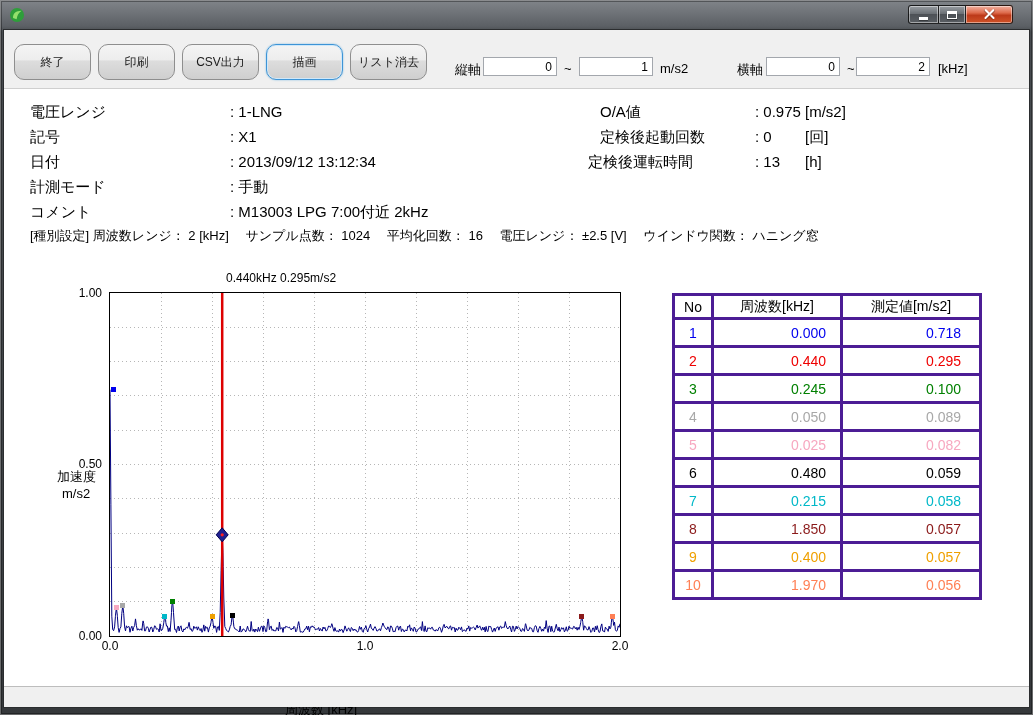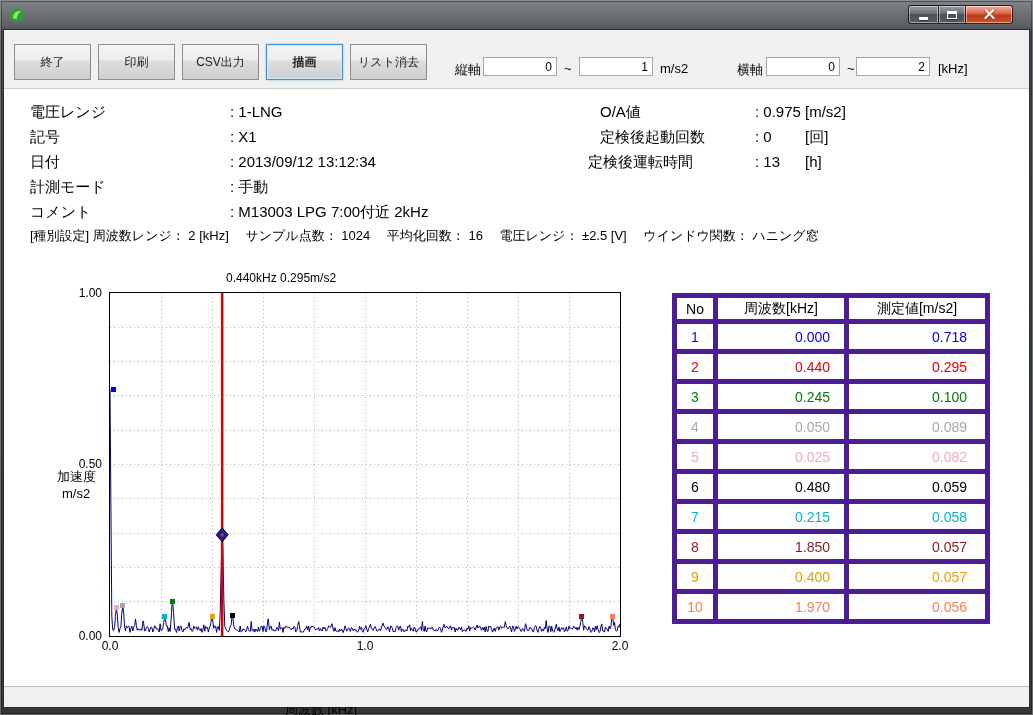--- a/index.html
+++ b/index.html
@@ -45,28 +45,27 @@
   .close-glyph::after{transform:rotate(-45deg);}
   
   .client{
     position:absolute;left:4px;top:30px;width:1025px;height:677px;background:#f0f0f0;
     box-shadow:0 0 0 1px #2b2d2f;
   }
   
   .tb-btn{
     position:absolute;top:14px;height:36px;width:77px;box-sizing:border-box;
     display:flex;align-items:center;justify-content:center;
-    font-size:12px;color:#1a1a1a;border:1px solid #8e8e8e;border-radius:0;
+    font-size:12px;color:#1a1a1a;border:1px solid #8e8e8e;border-radius:10px;
     background:linear-gradient(180deg,#f4f4f4 0%,#ededed 45%,#dddddd 46%,#cfcfcf 100%);
     cursor:default;
   }
   .tb-btn.focused{
     border-color:#3d94d6;
     box-shadow:inset 0 0 0 1px #cfe8fa,0 0 2px #7ab8e0;
-    font-weight:bold;
   }
   .tb-label{position:absolute;top:31px;font-size:13px;color:#000;white-space:nowrap;}
   .num-input{
     position:absolute;top:27px;width:74px;height:19px;box-sizing:border-box;
     border:1px solid #a3a7ad;background:#fff;font-size:12px;text-align:right;
     padding:0 4px;font-family:"Liberation Sans","DejaVu Sans",sans-serif;
   }
   
   .panel{
     position:absolute;left:0;top:58px;width:1025px;height:598px;background:#ffffff;
@@ -78,21 +77,21 @@
   .plot-box{position:absolute;left:105px;top:203px;width:510px;height:343px;border:1px solid #000;background:#fff;}
   .ytick{position:absolute;left:50px;width:48px;text-align:right;font-size:12px;color:#000;}
   .xtick{position:absolute;top:550px;width:40px;text-align:center;font-size:12px;color:#000;}
   .axis-title{position:absolute;font-size:13px;color:#000;white-space:nowrap;margin-top:44px;}
   .grid{stroke:#b6b6b6;stroke-width:1;stroke-dasharray:1,3;shape-rendering:crispEdges;}
   
   .peak-table{
     position:absolute;left:668px;top:204px;border-collapse:collapse;background:#fff;
     font-size:14px;table-layout:fixed;
   }
-  .peak-table th,.peak-table td{border:5px solid #4c1d95;padding:0;}
+  .peak-table th,.peak-table td{border:3px solid #4c1d95;padding:0;}
   .peak-table th{height:21px;font-weight:normal;color:#000;padding:0 5px;}
   .peak-table td{height:25px;}
   .col-no{width:26px;text-align:center;}
   .col-freq{width:112px;text-align:right;padding-right:14px !important;}
   .col-val{width:118px;text-align:right;padding-right:18px !important;}
   
   .status-bar{position:absolute;left:0;top:656px;width:1025px;height:21px;background:#f0f0f0;border-top:1px solid #bdbdbd;box-sizing:border-box;}
 </style>
 </head>
 <body>

